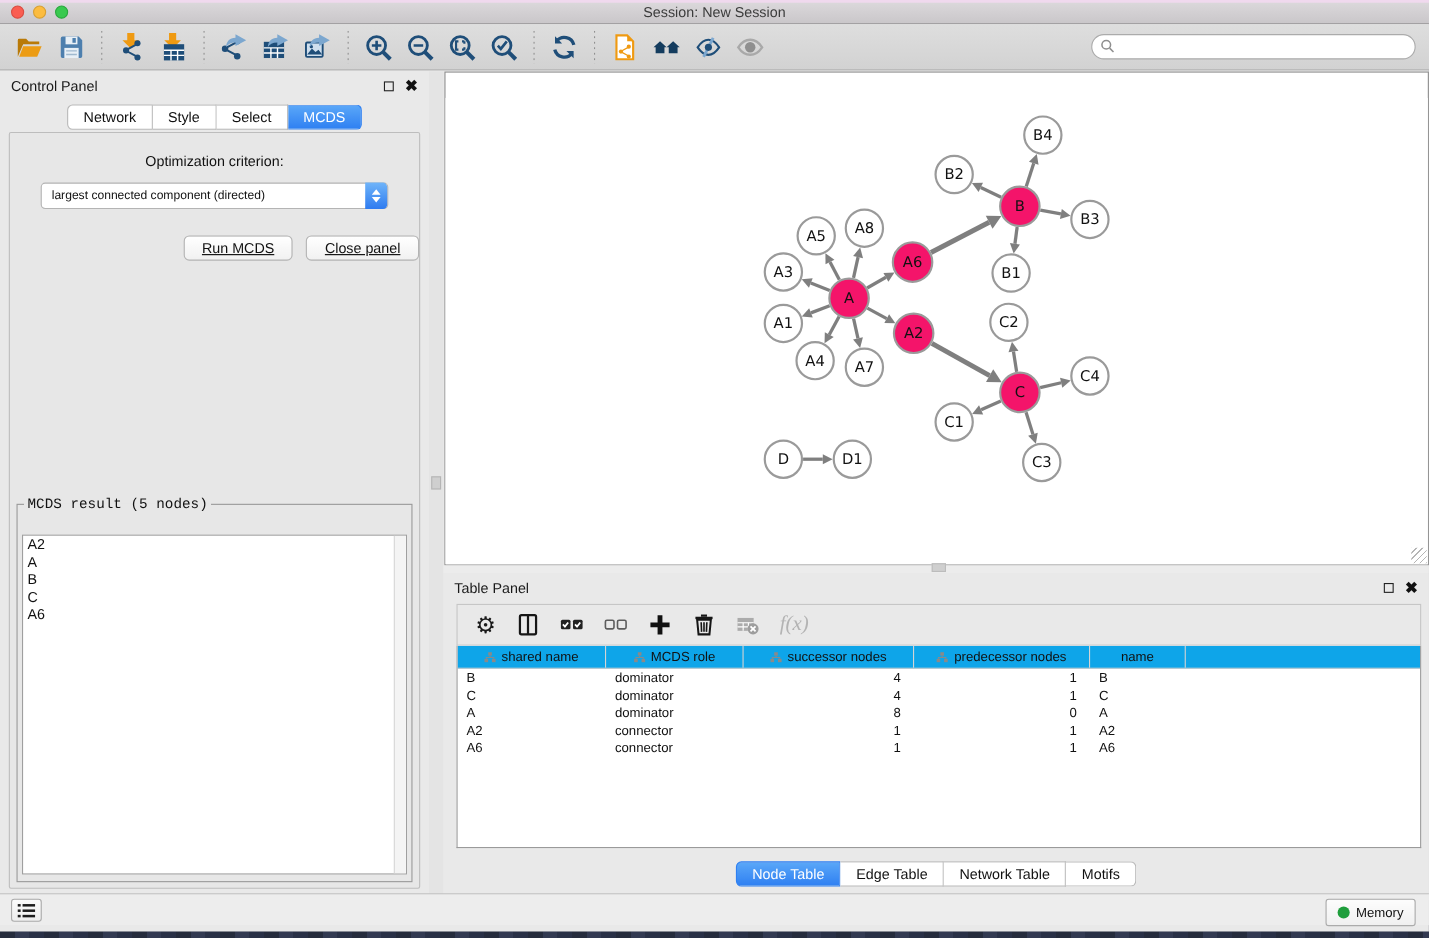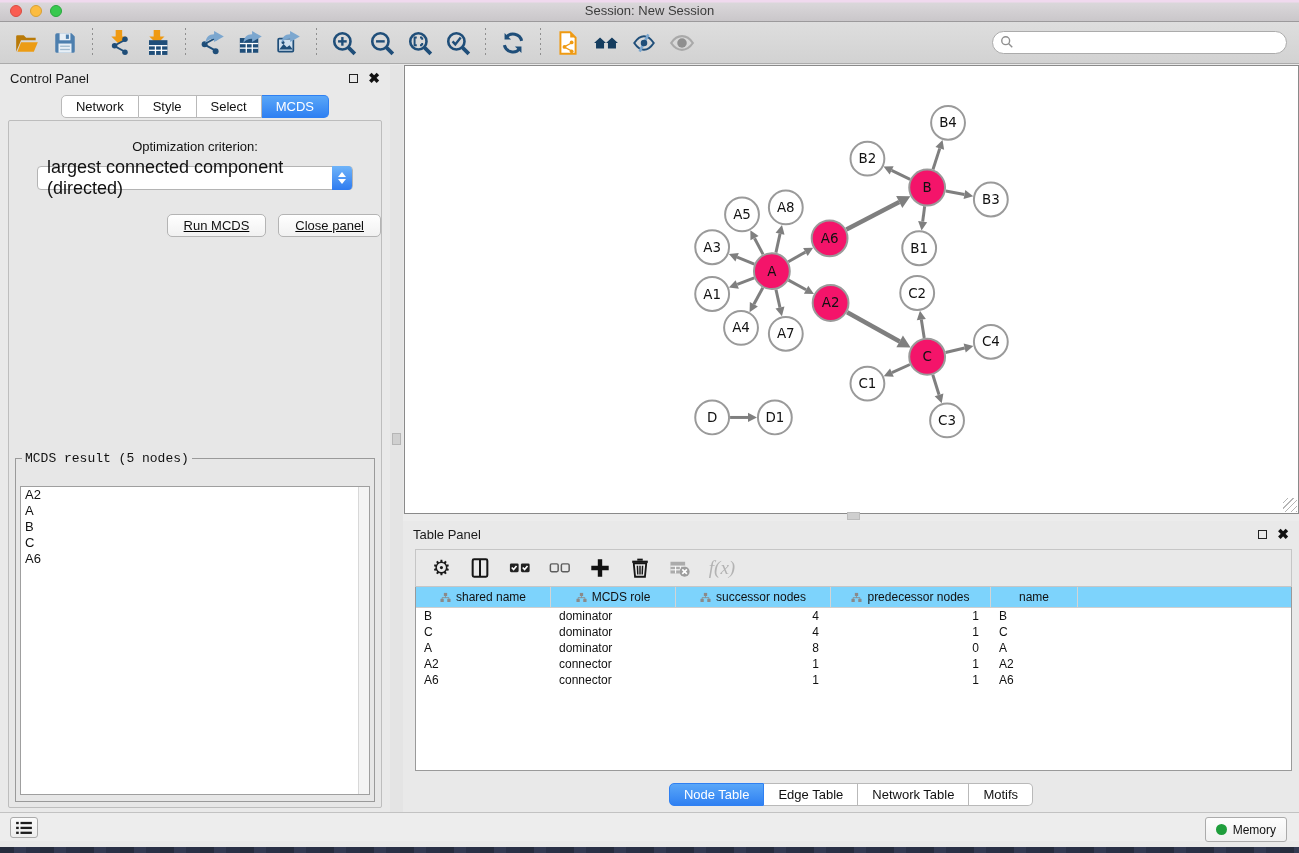--- a/index.html
+++ b/index.html
@@ -55,21 +55,21 @@
     border:1px solid #b9b9b9; border-left:none; cursor:pointer; }
   .seg-tab:first-child { border-left:1px solid #b9b9b9; border-radius:5px 0 0 5px; }
   .seg-tab:last-child { border-radius:0 5px 5px 0; }
   .seg-tab.active { background:linear-gradient(#5aa7f8,#2f80f2); color:#fff; border-color:#2f80f2; }
 
   #cp-inner { position:absolute; left:8px; right:8px; top:55px; bottom:10px;
     border:1px solid #bdbdbd; background:#e7e7e7; border-radius:2px; }
   #opt-label { text-align:center; margin-top:18px; font-size:13px; color:#111; }
   #opt-select { position:relative; margin:12px auto 0 auto; width:316px; height:24px;
     background:#fff; border:1px solid #b4b4b4; border-radius:4px; cursor:pointer;
-    display:flex; align-items:center; padding-left:9px; font-size:18px; color:#111; }
+    display:flex; align-items:center; padding-left:9px; font-size:11px; color:#111; }
   #opt-arrows { position:absolute; right:0; top:-1px; width:20px; height:24px; border-radius:0 4px 4px 0;
     background:linear-gradient(#6fb4f9,#2e7bf0); display:flex; flex-direction:column;
     align-items:center; justify-content:center; gap:2px; }
   #opt-arrows i { width:0; height:0; border-left:4px solid transparent; border-right:4px solid transparent; }
   #opt-arrows .up { border-bottom:5px solid #fff; }
   #opt-arrows .dn { border-top:5px solid #fff; }
   #cp-buttons { display:flex; justify-content:flex-end; gap:12px; margin-top:24px;text-decoration:underline; }
   .mac-btn { background:linear-gradient(#ffffff,#f1f1f1); border:1px solid #b4b4b4; border-radius:5px;
     font-size:13px; color:#111; padding:3px 16px; cursor:pointer; }
 
@@ -102,21 +102,21 @@
   #tp-toolbar { position:absolute; left:12px; right:7px; top:28px; height:38px;
     background:#e9e9e9; border:1px solid #c6c6c6; display:flex; align-items:center;
     gap:18px; padding-left:16px; }
   .tp-btn { background:none; border:none; cursor:pointer; display:flex; align-items:center; }
   .tp-btn.disabled { cursor:default; }
   .tp-btn .gear-glyph { font-family:"DejaVu Sans", sans-serif; font-size:21px; color:#1a1a1a; line-height:20px; }
   .fx-label { font-family:"Liberation Serif", serif; font-style:italic; font-size:19px; color:#b3b3b3; }
 
   #tp-table { position:absolute; left:12px; right:7px; top:66px; bottom:47px;
     background:#fff; border:1px solid #9a9a9a; border-top:none; overflow:hidden; }
-  #tp-header { display:flex; height:21px; border-bottom:1px solid #cfcfcf; background:#7dd3fc; }
+  #tp-header { display:flex; height:21px; border-bottom:1px solid #cfcfcf; background:#0ea5e9; }
   .th-cell { display:flex; align-items:center; justify-content:center; gap:5px;
     font-size:12px; color:#111; border-right:1px solid #d4d4d4; height:100%; cursor:pointer; }
   .tr-row { display:flex; height:16px; }
   .td-cell { font-size:12px; color:#111; padding:0 8px; line-height:16px; white-space:nowrap;
     overflow:hidden; }
   .td-cell.num { text-align:right; padding-right:12px; }
 
   #tp-tabs { position:absolute; left:0; right:0; bottom:12px; display:flex; justify-content:center; }
 
   

